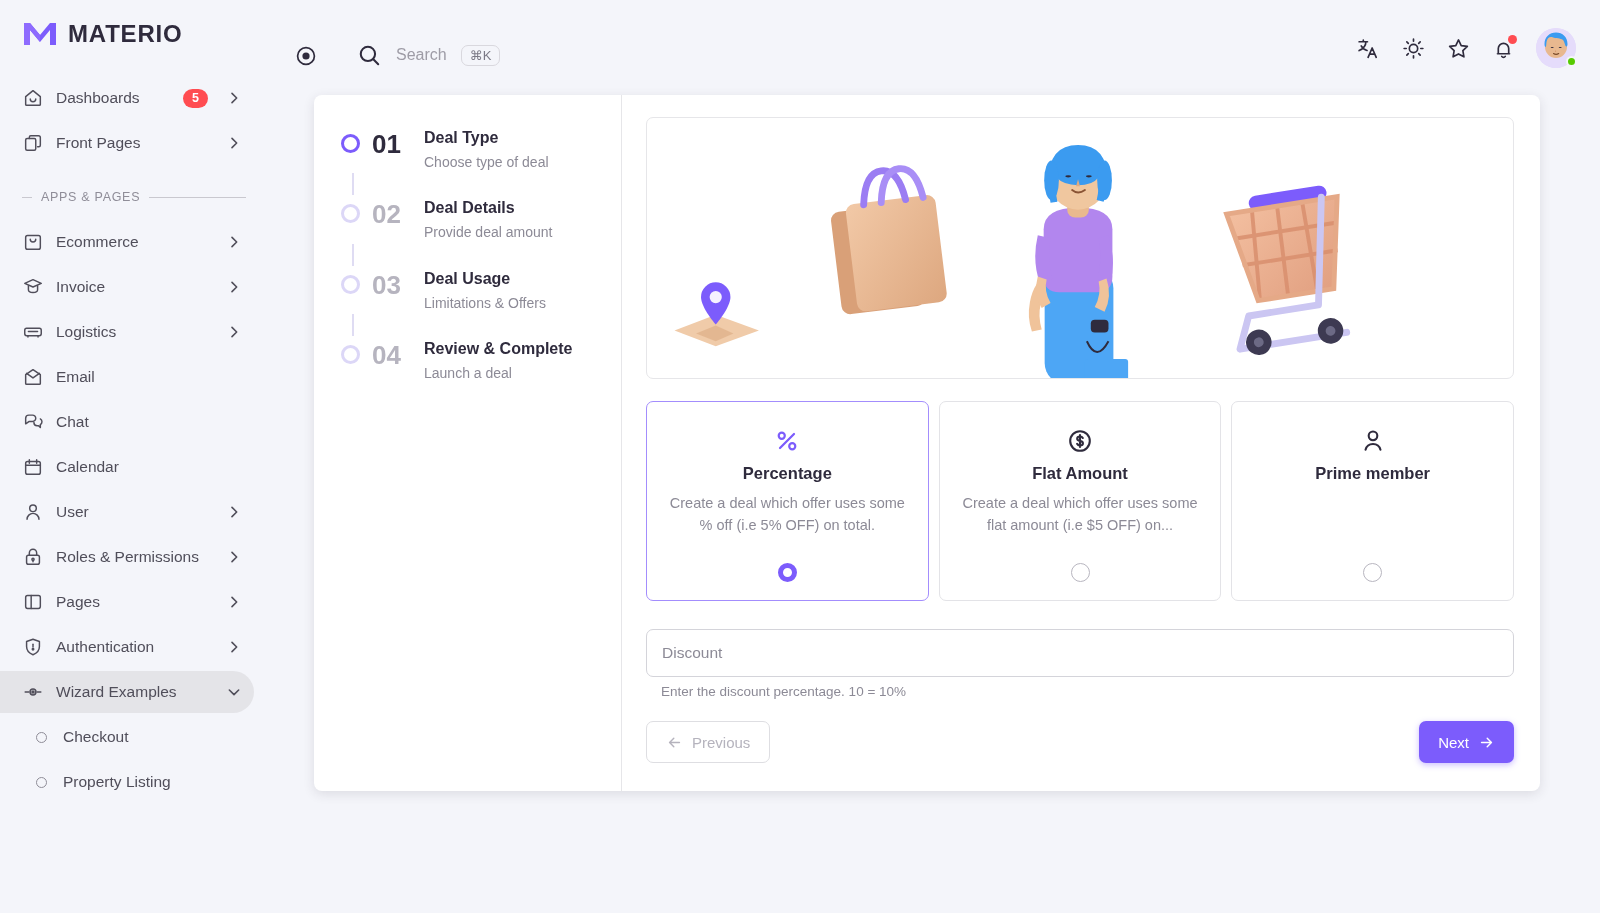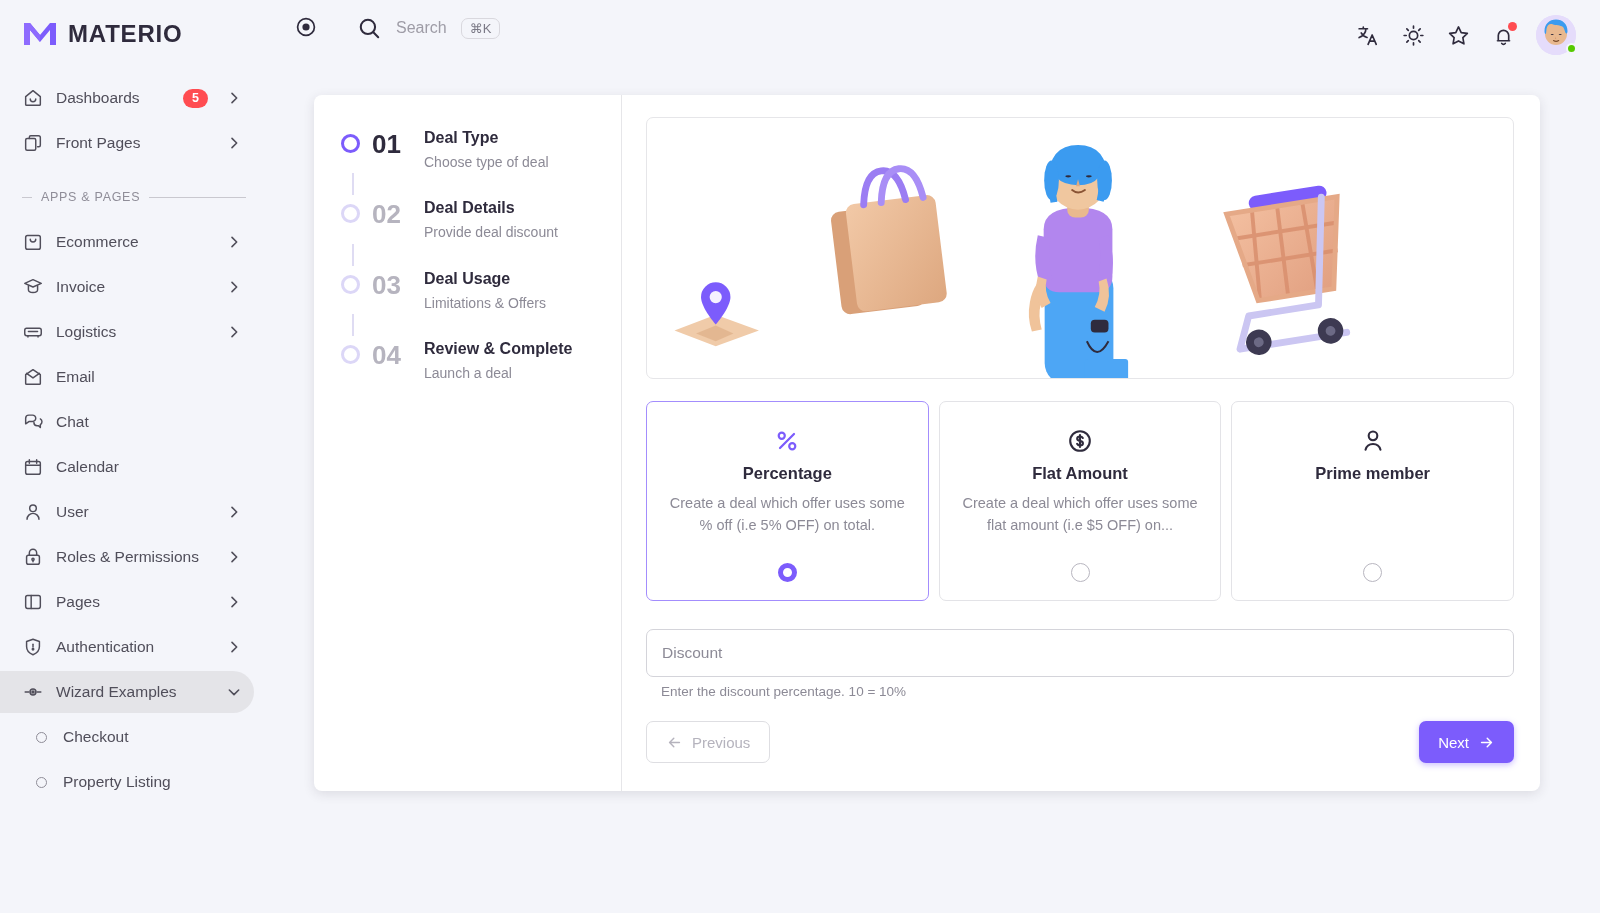--- a/index.html
+++ b/index.html
@@ -58,21 +58,21 @@
   .section-head .ln { width: 10px; height: 1px; background: #C9C8CF; flex:none;}
   .section-head .ln2 { flex: 1; height: 1px; background: #C9C8CF; }
   .section-head .txt {
     font-size: 12.5px; letter-spacing: .7px; color: #8F8D98;
     white-space: nowrap;
   }
 
   
   #topbar {
     position: absolute; left: 264px; top: 0; right: 0; height: 68px;
-    display: flex; align-items: flex-start; padding: 15px 24px 0 30px;
+    display: flex; align-items: flex-end; padding: 0 24px 0 30px;
   }
   #record-icon { width: 24px; height: 24px; flex:none; }
   #search-group {
     display: flex; align-items: center; gap: 14px; margin-left: 38px;
     cursor: pointer;
   }
   #search-group .search-label { color: #9E9CA6; font-size: 16px; }
   #kbd {
     border: 1px solid #D9D8DE; border-radius: 7px;
     padding: 2px 8px; font-size: 13px; color: #7B7986;
@@ -413,21 +413,21 @@
         <span class="sub" style="display:block">Choose type of deal</span>
       </span>
     </div>
     <div class="connector"></div>
 
     <div class="step">
       <span class="ring"></span>
       <span class="num">02</span>
       <span class="txtb">
         <span class="ttl" style="display:block">Deal Details</span>
-        <span class="sub" style="display:block">Provide deal discount</span>
+        <span class="sub" style="display:block">Provide deal amount</span>
       </span>
     </div>
     <div class="connector"></div>
 
     <div class="step">
       <span class="ring"></span>
       <span class="num">03</span>
       <span class="txtb">
         <span class="ttl" style="display:block">Deal Usage</span>
         <span class="sub" style="display:block">Limitations &amp; Offers</span>

